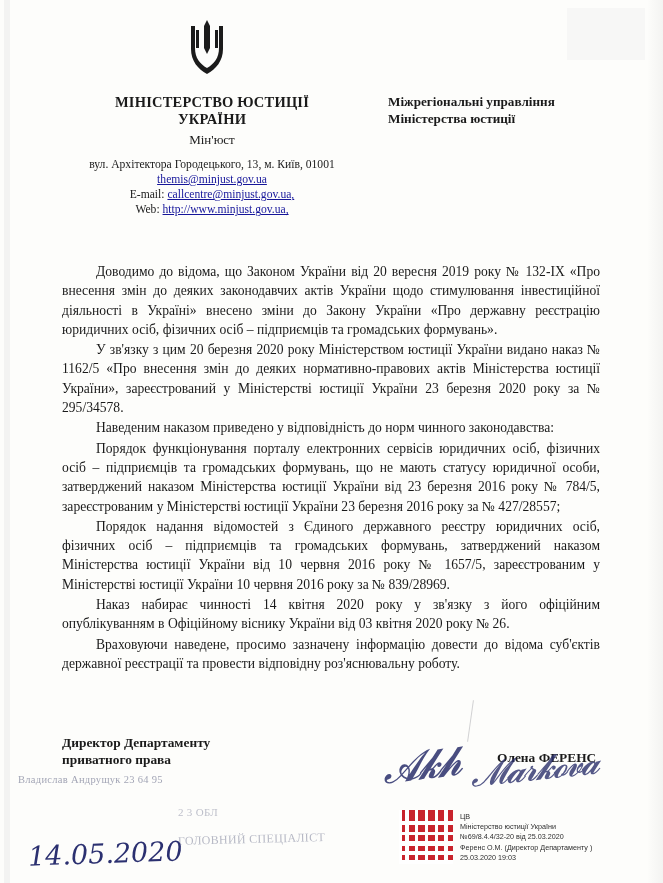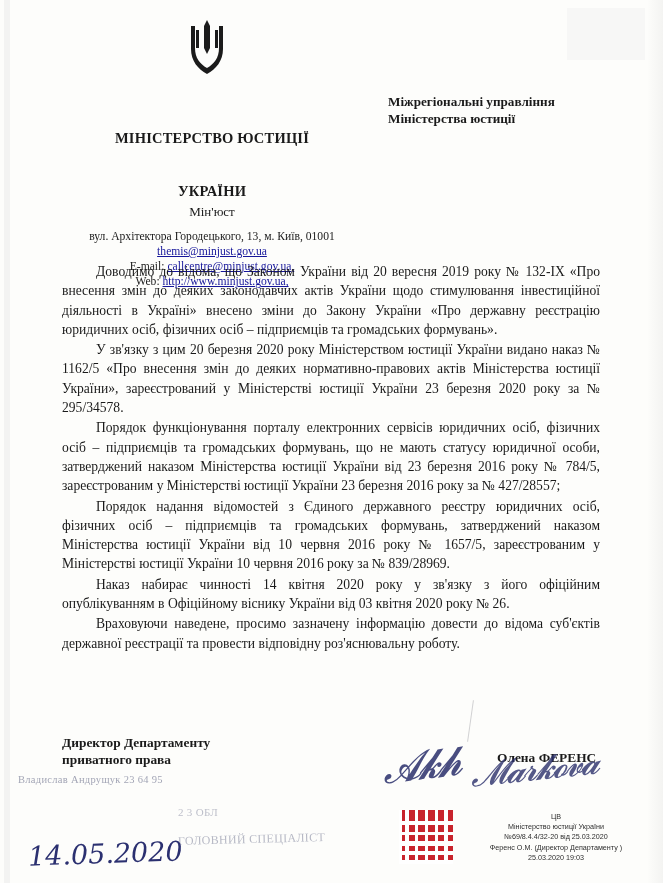--- a/index.html
+++ b/index.html
@@ -57,21 +57,20 @@
     left: 62px;
     top: 94px;
     width: 300px;
     text-align: center;
     line-height: 1.18;
   }
   .lh-title {
     font-weight: bold;
     font-size: 14.5px;
     letter-spacing: 0.2px;
-    margin-top: 36px;
   }
   .lh-sub {
     font-size: 13px;
     margin-top: 4px;
   }
   .lh-addr {
     font-size: 11.6px;
     margin-top: 9px;
     line-height: 1.32;
   }
@@ -191,21 +190,20 @@
   }
   .esign {
     position: absolute;
     left: 460px;
     top: 812px;
     width: 192px;
     font-family: "Liberation Sans", sans-serif;
     font-size: 7.2px;
     line-height: 1.42;
     color: #2d2d2d;
-    text-align: center;
   }
   .esign .ln { display: block; white-space: nowrap; }
 
   .ruler-mark {
     position: absolute;
     left: 470px; top: 700px;
     width: 1px; height: 42px;
     background: rgba(80,80,90,0.25);
     transform: rotate(8deg);
   }
@@ -251,20 +249,21 @@
   </div>
 
   <div class="addressee">
     <div>Міжрегіональні управління</div>
     <div>Міністерства юстиції</div>
   </div>
 
   <div class="body-text">
     <p>Доводимо до відома, що Законом України від 20 вересня 2019 року № 132-IX «Про внесення змін до деяких законодавчих актів України щодо стимулювання інвестиційної діяльності в Україні» внесено зміни до Закону України «Про державну реєстрацію юридичних осіб, фізичних осіб – підприємців та громадських формувань».</p>
     <p>У зв'язку з цим 20 березня 2020 року Міністерством юстиції України видано наказ № 1162/5 «Про внесення змін до деяких нормативно-правових актів Міністерства юстиції України», зареєстрований у Міністерстві юстиції України 23 березня 2020 року за № 295/34578.</p>
+    <p>Наведеним наказом приведено у відповідність до норм чинного законодавства:</p>
     <p>Порядок функціонування порталу електронних сервісів юридичних осіб, фізичних осіб – підприємців та громадських формувань, що не мають статусу юридичної особи, затверджений наказом Міністерства юстиції України від 23 березня 2016 року № 784/5, зареєстрованим у Міністерстві юстиції України 23 березня 2016 року за № 427/28557;</p>
     <p>Порядок надання відомостей з Єдиного державного реєстру юридичних осіб, фізичних осіб – підприємців та громадських формувань, затверджений наказом Міністерства юстиції України від 10 червня 2016 року № 1657/5, зареєстрованим у Міністерстві юстиції України 10 червня 2016 року за № 839/28969.</p>
     <p>Наказ набирає чинності 14 квітня 2020 року у зв'язку з його офіційним опублікуванням в Офіційному віснику України від 03 квітня 2020 року № 26.</p>
     <p>Враховуючи наведене, просимо зазначену інформацію довести до відома суб'єктів державної реєстрації та провести відповідну роз'яснювальну роботу.</p>
   </div>
 
   <div class="sig-title">
     <div>Директор Департаменту</div>
     <div>приватного права</div>
   </div>

